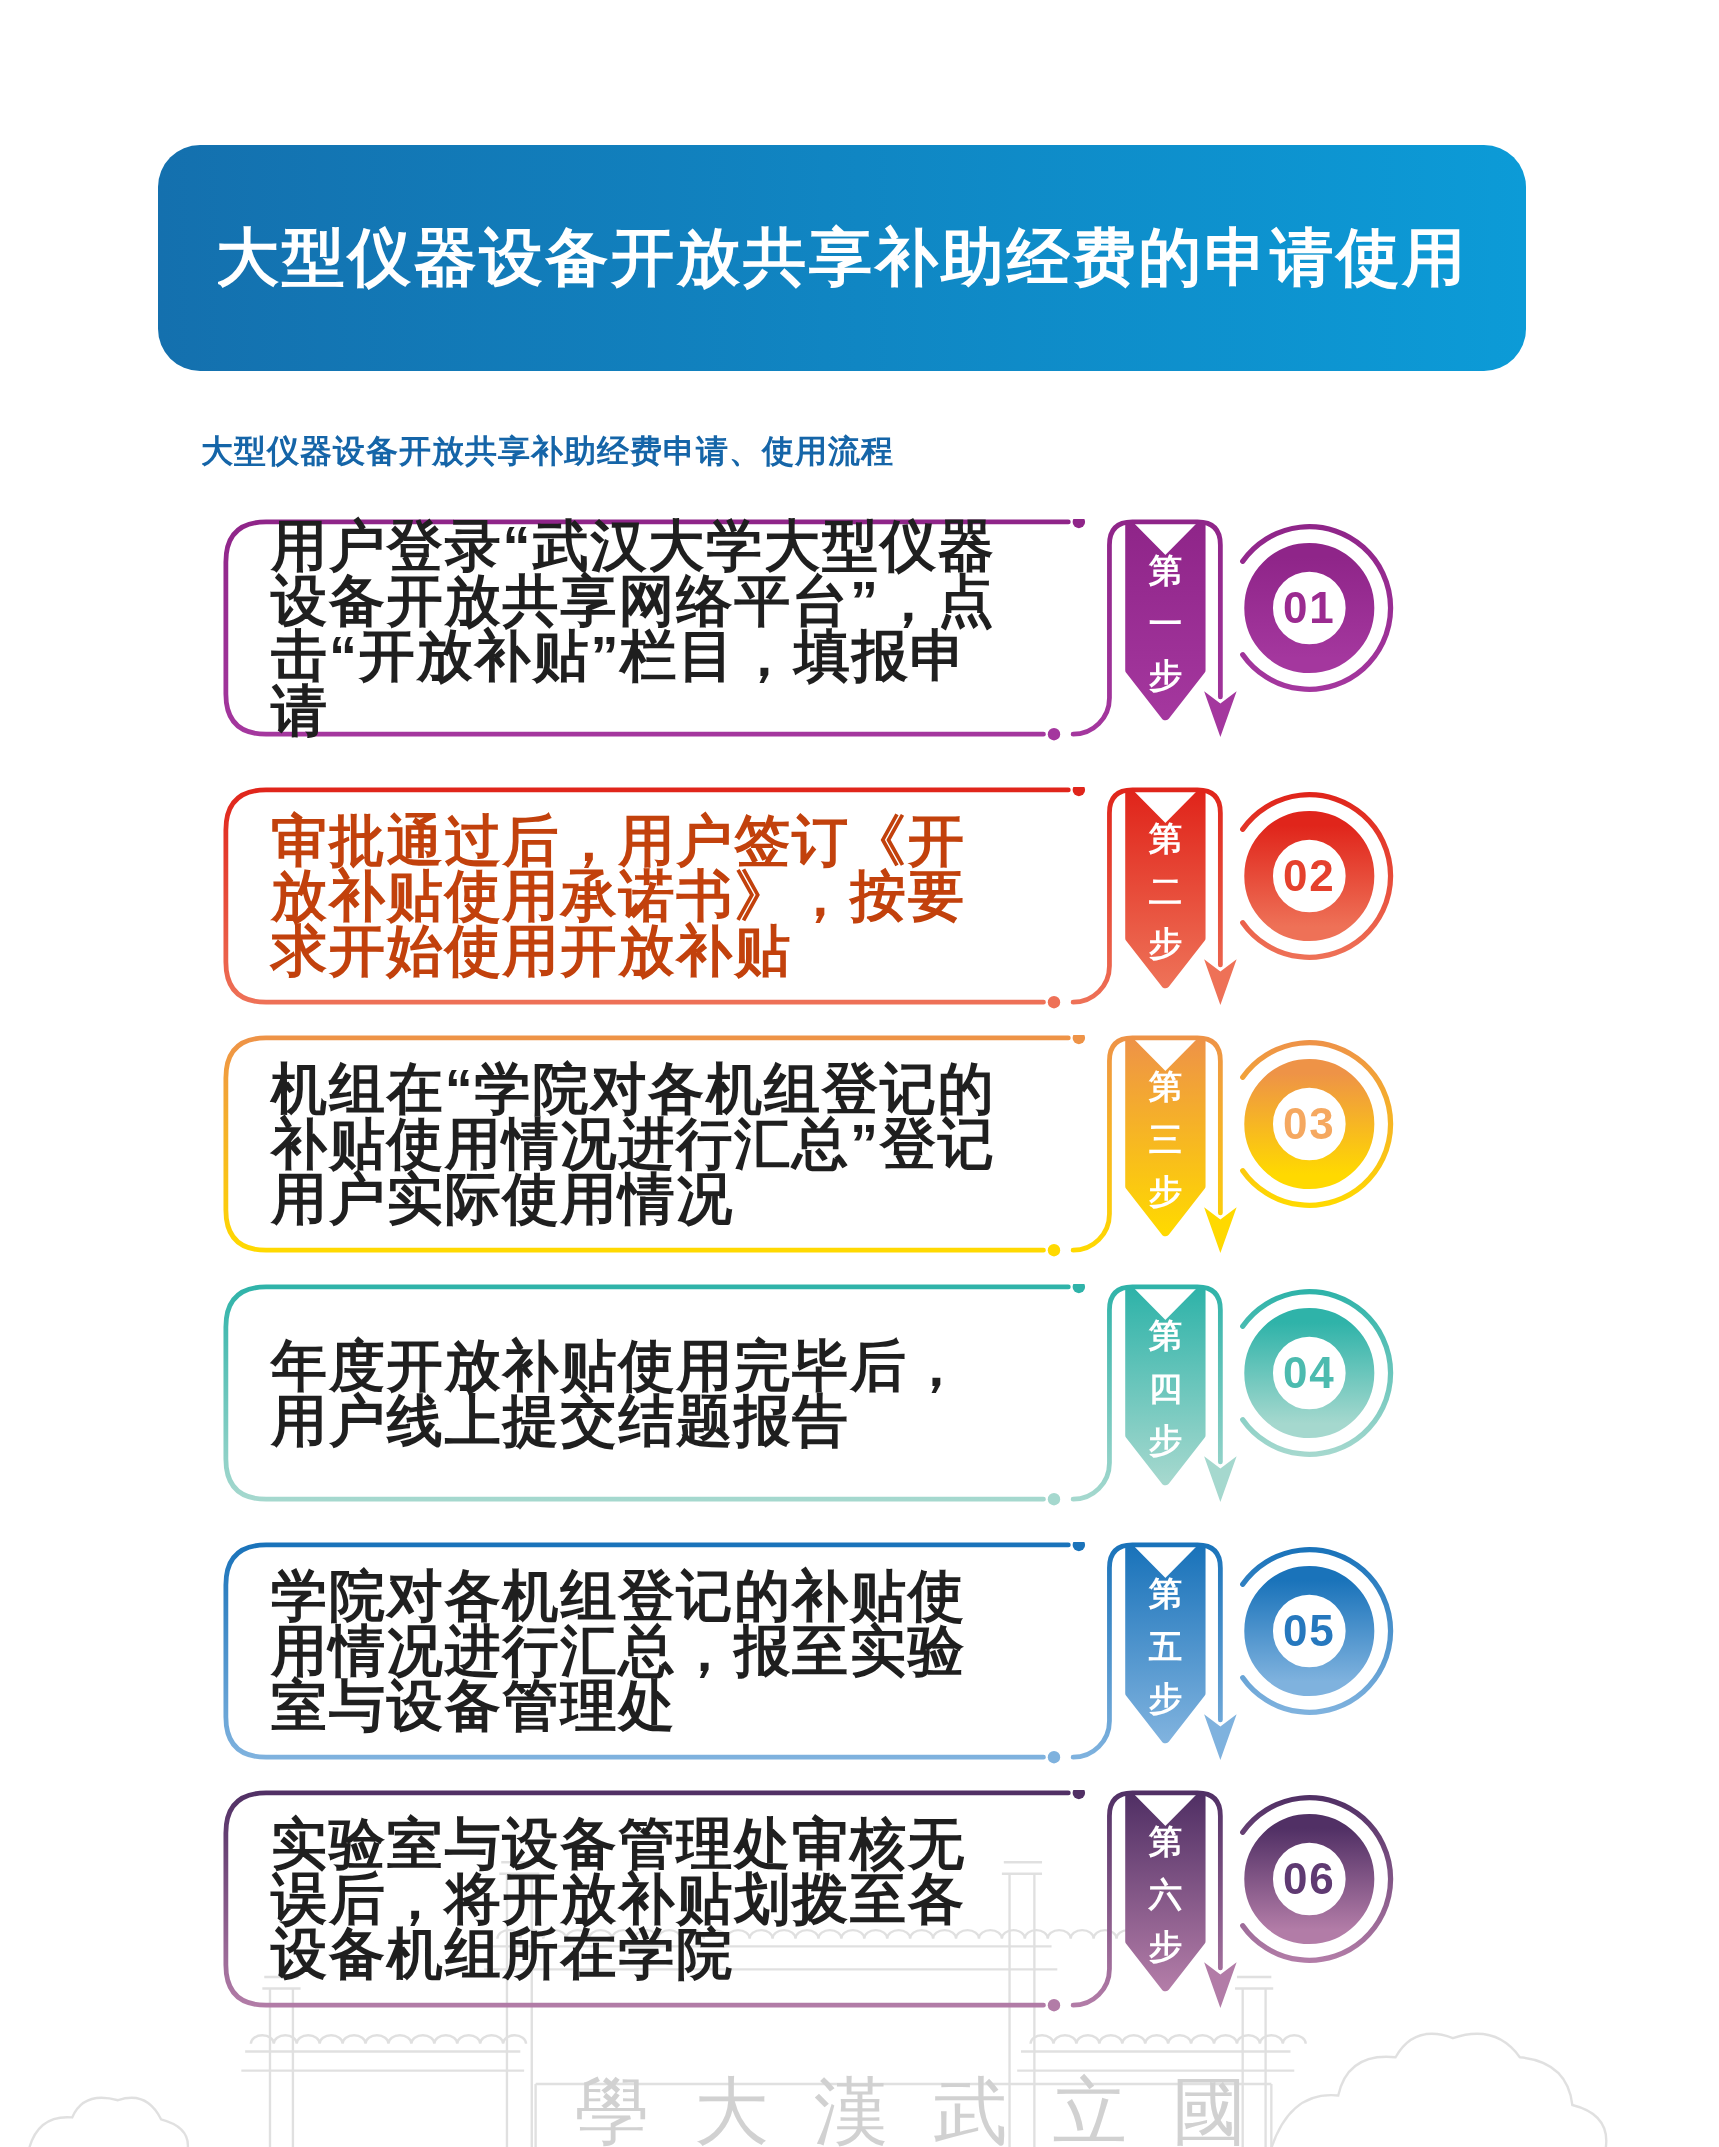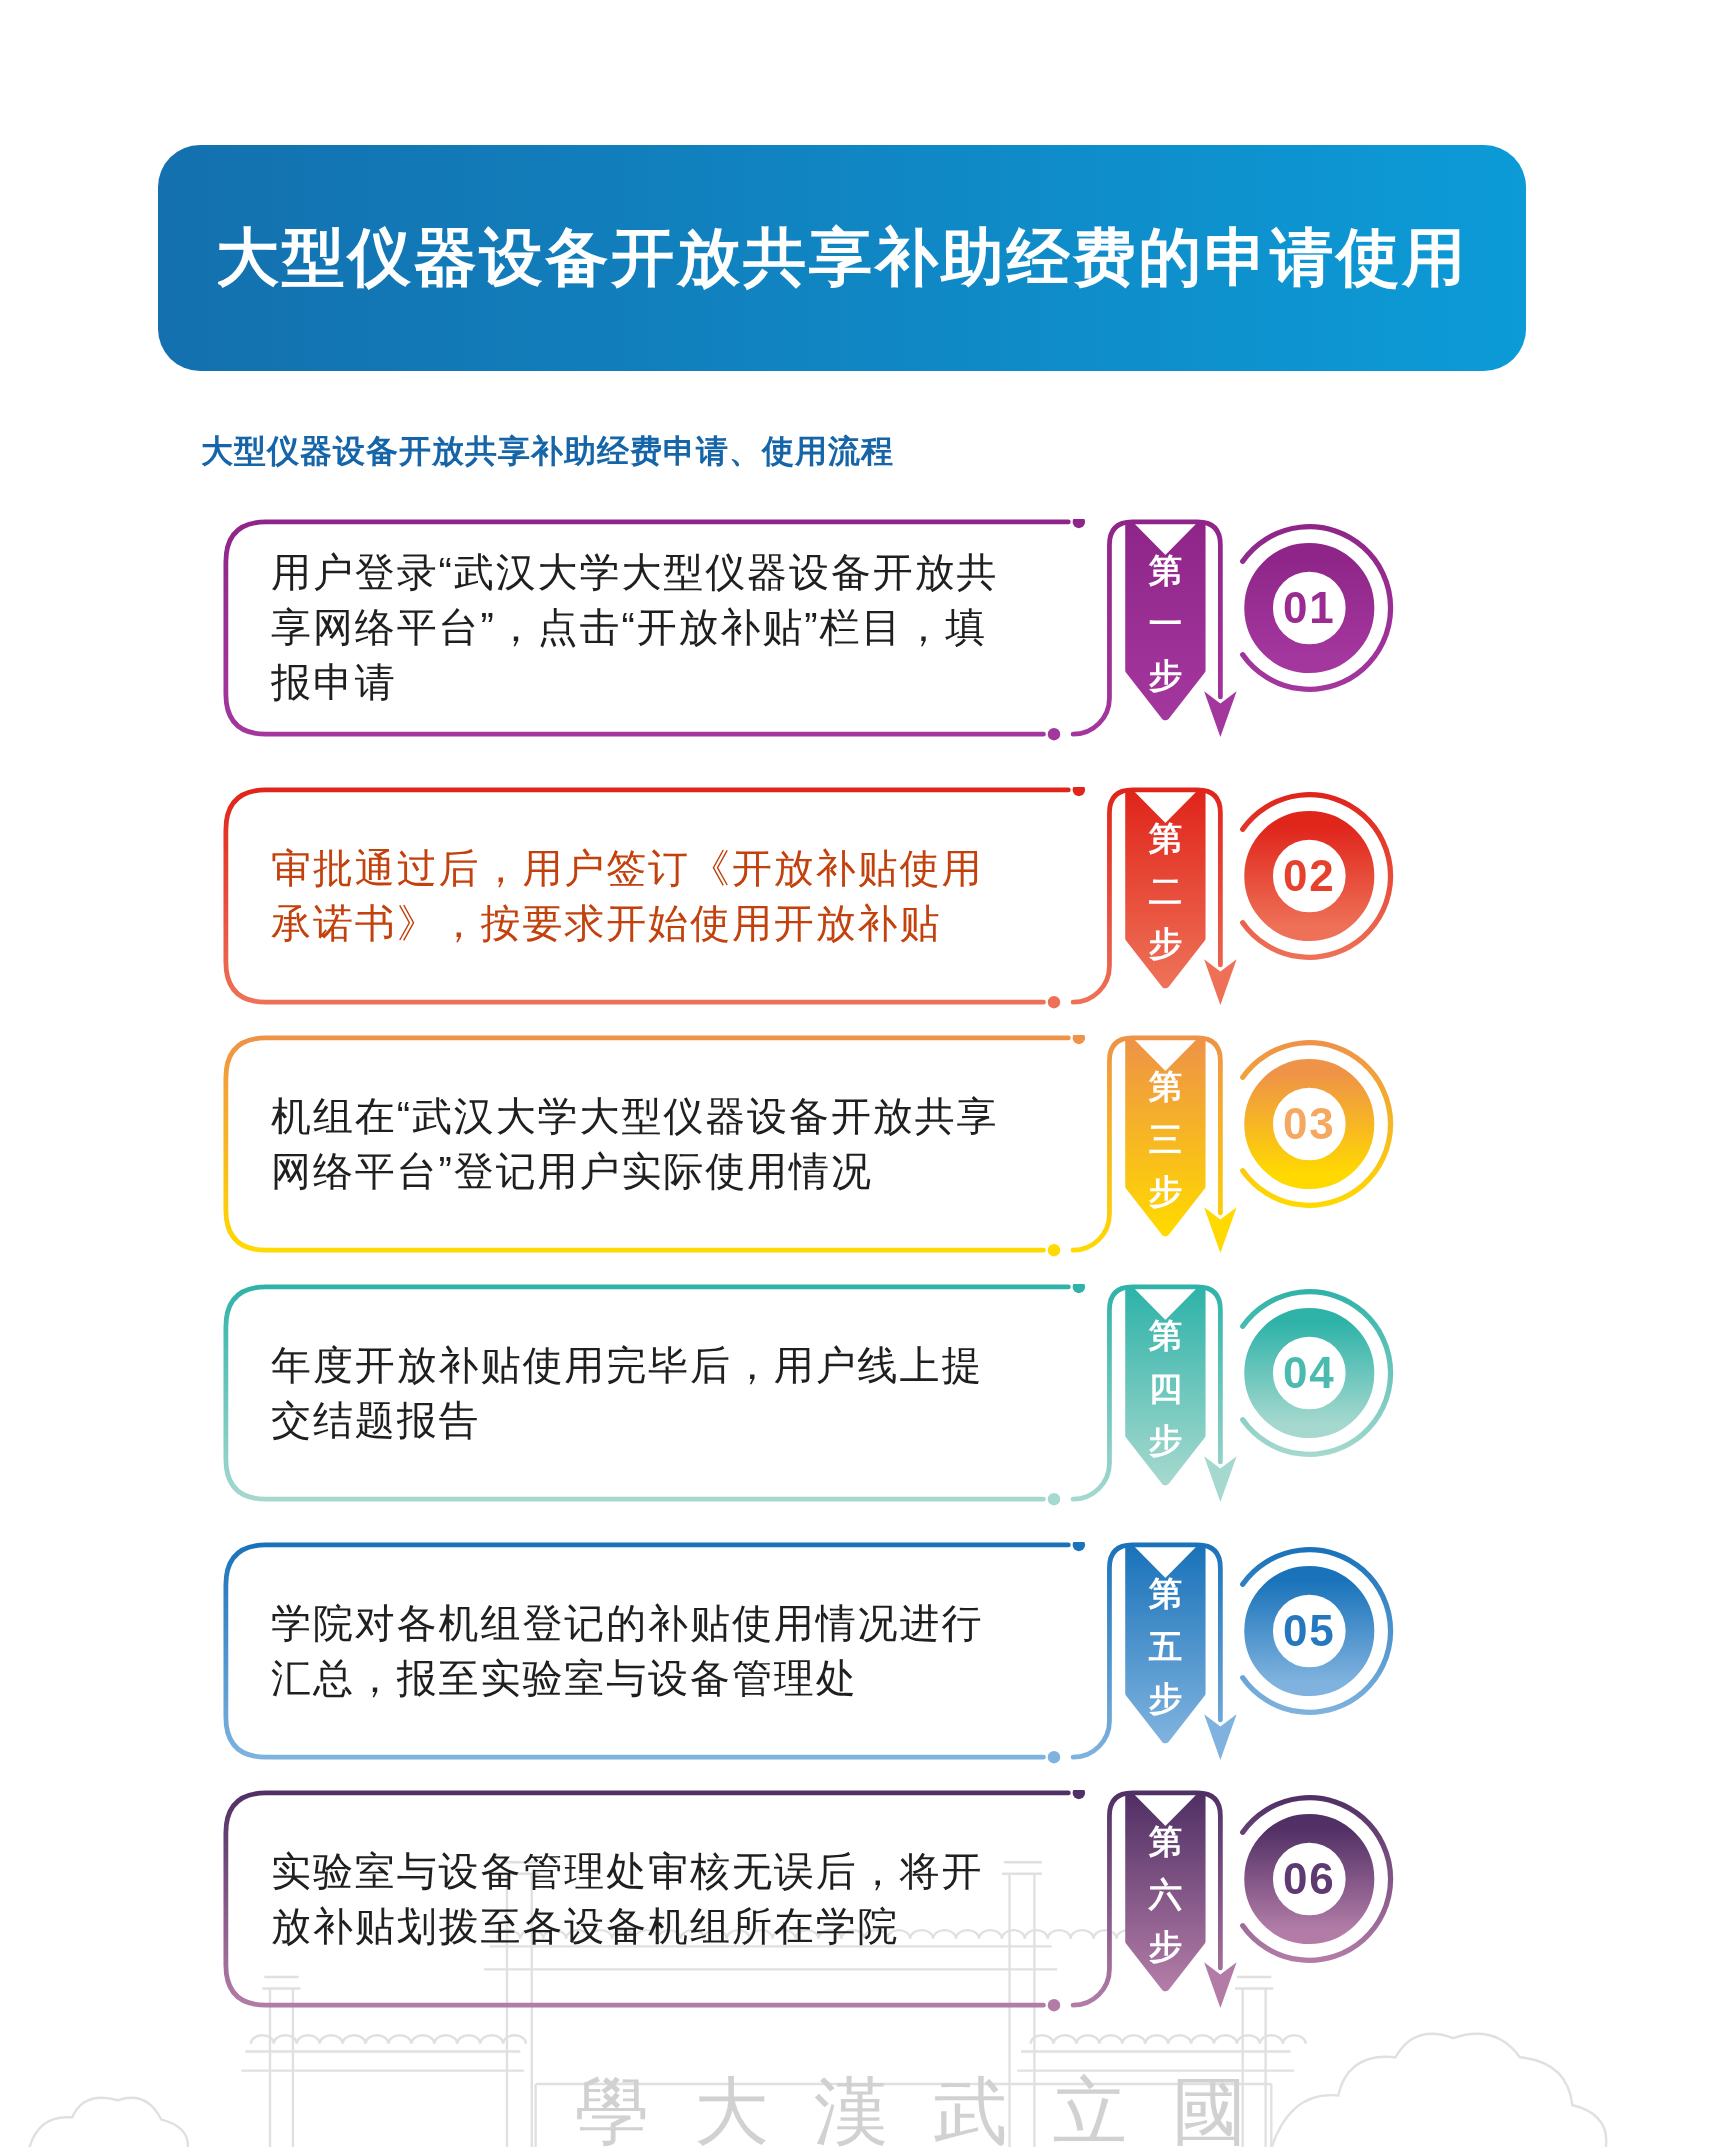--- a/index.html
+++ b/index.html
@@ -6,21 +6,21 @@
   .page{position:relative;width:1720px;height:2148px;background:#fff;overflow:hidden;
         font-family:"Liberation Sans","DejaVu Sans",sans-serif;}
   .banner{position:absolute;left:158px;top:145px;width:1368px;height:226px;border-radius:42px;
           display:flex;align-items:center;justify-content:center;}
   .banner-title{color:#fff;font-size:63px;font-weight:bold;letter-spacing:2.9px;white-space:nowrap;}
   .subtitle{position:absolute;left:201px;top:430px;font-size:32px;font-weight:bold;letter-spacing:1px;white-space:nowrap;}
   .steps{position:absolute;left:0;top:0;width:1720px;height:2148px;}
   .step{position:absolute;left:223px;width:1224px;height:287px;}
   .step .deco{position:absolute;left:0;top:0;width:1224px;height:287px;display:block;}
   .step-text{position:absolute;left:48px;top:2.9px;width:748px;height:212px;display:flex;align-items:center;
-             font-size:40px;line-height:55px;letter-spacing:1.9px;color:#1f1f1f;font-weight:400;}
+             font-size:56px;line-height:55px;letter-spacing:1.9px;color:#1f1f1f;font-weight:700;}
   .watermark{position:absolute;left:0;top:1740px;width:1720px;height:408px;opacity:.55;pointer-events:none;}
   .ribbon-char{fill:#ffffff;font-size:35px;font-weight:bold;}
   .badge-number{font-weight:bold;font-size:46px;letter-spacing:2px;}
   .wm-char{fill:#adadad;font-size:78px;font-family:"Liberation Serif","DejaVu Serif",serif;}
 </style>
 </head>
 <body>
 
 <div class="page">
 
@@ -127,21 +127,21 @@
           <circle cx="869" cy="225" r="6.5" fill="#FFD900"></circle>
           <path d="M 1026 180 L 1043 228 L 1060 180 L 1043 193 Z" fill="#FFD900"></path>
           <path fill="url(#grad2)" stroke="url(#grad2)" stroke-width="9" stroke-linejoin="round" d="M 948 6 L 985.5 44 L 1023 6 L 1023 158 L 985.5 206 L 948 158 Z"></path>
           <g>
             <text class="ribbon-char" x="985.5" y="66" text-anchor="middle">第</text>
             <text class="ribbon-char" x="985.5" y="121" text-anchor="middle">三</text>
             <text class="ribbon-char" x="985.5" y="176" text-anchor="middle">步</text>
           </g>
           <text class="badge-number" x="1136" y="109" text-anchor="middle" fill="#F5A860">03</text>
         </svg>
-        <div class="step-text" style="color: rgb(31, 31, 31);">机组在“武汉大学大型仪器设备开放共享网络平台”登记用户实际使用情况</div>
+        <div class="step-text" style="color: rgb(31, 31, 31);">机组在“学院对各机组登记的补贴使用情况进行汇总”登记用户实际使用情况</div>
       </div>
       <div class="step" style="top: 1284px;">
         <svg class="deco" viewBox="0 0 1280 300">
           <defs>
             <linearGradient id="grad3" x1="0" y1="0" x2="0" y2="1">
               <stop offset="0" stop-color="#2FB3A9"></stop>
               <stop offset="1" stop-color="#A5D8CE"></stop>
             </linearGradient>
           </defs>
           <g fill="none" stroke="url(#grad3)" stroke-width="5" stroke-linecap="round">

